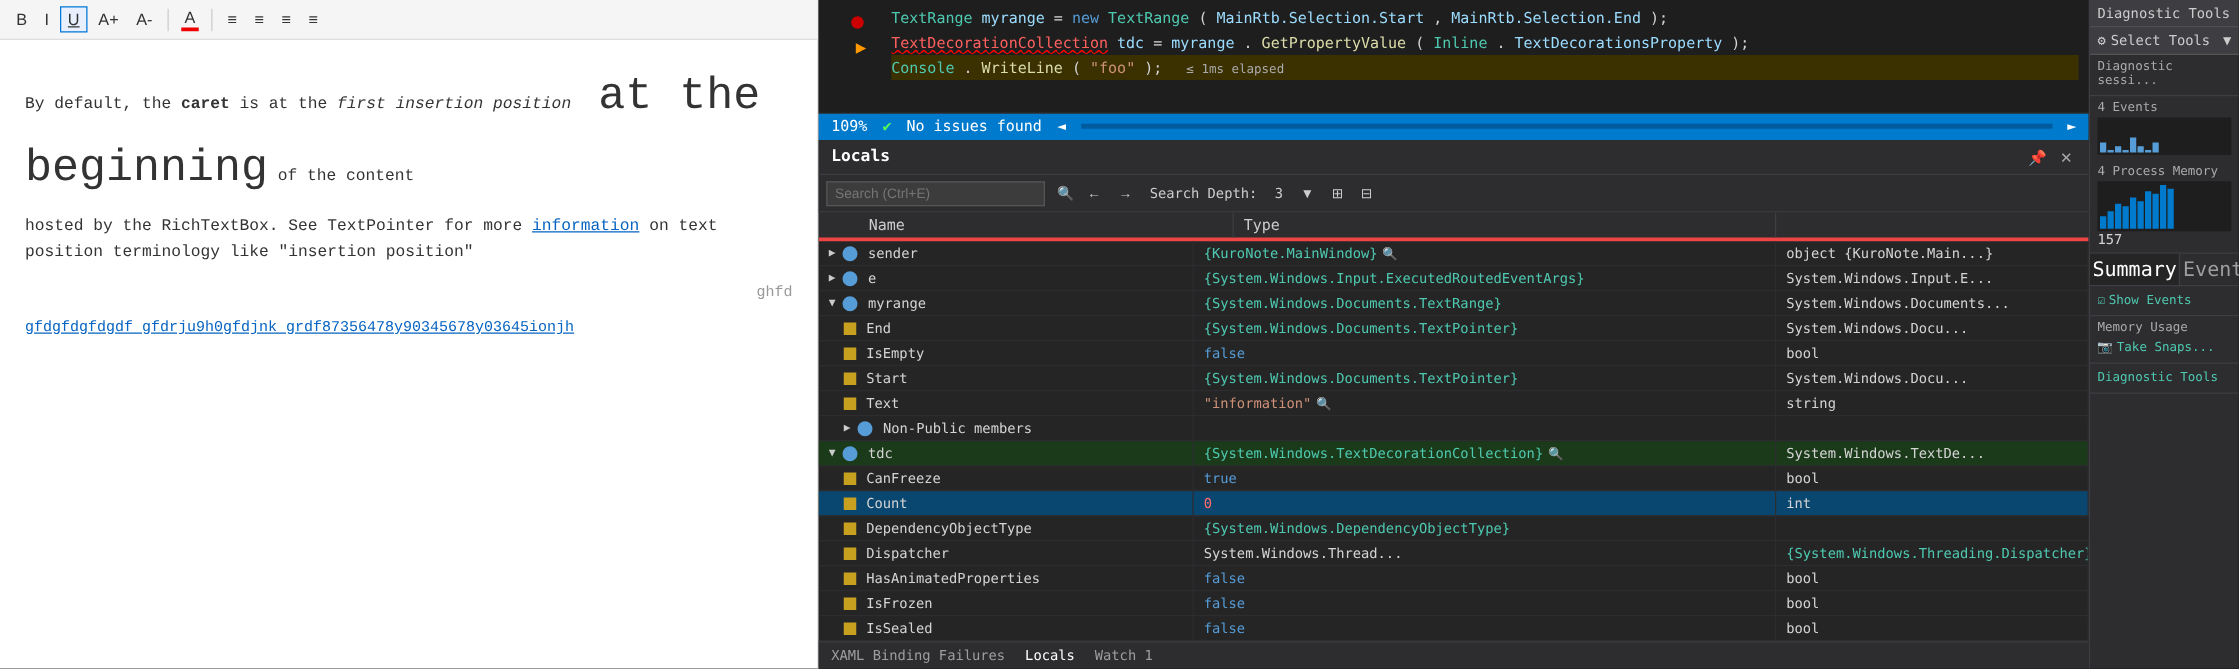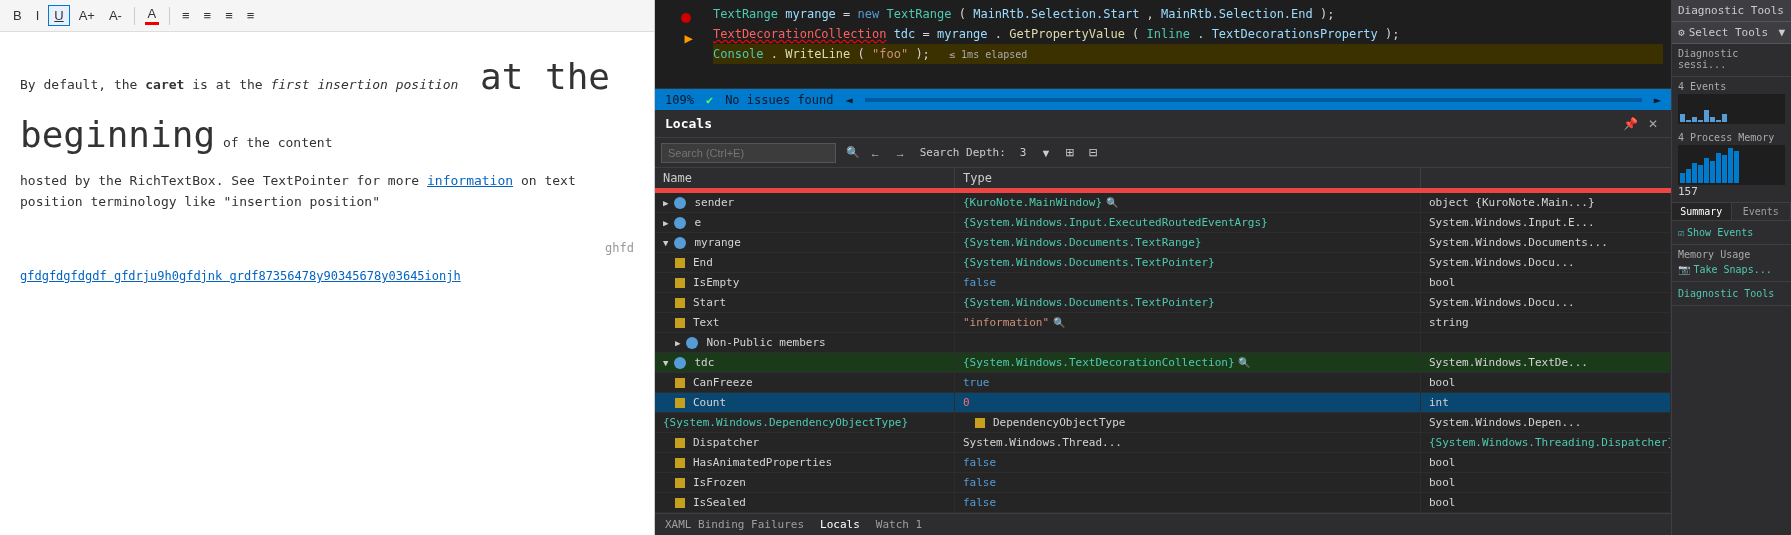--- a/index.html
+++ b/index.html
@@ -68,20 +68,21 @@
       background: #e00;
     }
 
     .editor-content {
       flex: 1;
       padding: 16px 20px;
       font-size: 13px;
       color: #333;
       line-height: 1.6;
       overflow-y: auto;
+      font-family: Liberation Mono, monospace;
     }
 
     .editor-content .big-text {
       font-size: 36px;
       font-weight: 300;
       color: #333;
     }
 
     .editor-content .link-text {
       color: #0563c1;
@@ -166,21 +167,21 @@
     .status-bar {
       height: 28px;
       background: #007acc;
       display: flex;
       align-items: center;
       padding: 0 10px;
       gap: 12px;
     }
 
     .status-text {
-      color: #0f172a;
+      color: #ffffff;
       font-size: 12px;
     }
 
     .status-check {
       color: #5f5;
       font-size: 12px;
     }
 
     .locals-panel {
       flex: 1;
@@ -235,21 +236,22 @@
 
     .locals-table {
       flex: 1;
       overflow-y: auto;
     }
 
     .locals-table-header {
       display: grid;
       grid-template-columns: 300px 1fr 250px;
       background: #2d2d30;
-      border-bottom: 5px solid #ef4444;
+      border-bottom: 3px solid #ef4444;
+      padding-left: 32px;
     }
 
     .col-header {
       font-size: 12px;
       color: #ccc;
       padding: 3px 8px;
       border-right: 1px solid #3e3e42;
     }
 
     .locals-row {
@@ -385,21 +387,21 @@
 
     .diag-tabs {
       display: flex;
       border-bottom: 1px solid #3e3e42;
     }
 
     .diag-tab {
       flex: 1;
       text-align: center;
       padding: 3px 2px;
-      font-size: 10px;
+      font-size: 16px;
       color: #9e9e9e;
       cursor: pointer;
       border-right: 1px solid #3e3e42;
     }
 
     .diag-tab.active { color: #fff; background: #252526; }
 
     .events-section { padding: 4px 6px; }
 
     .process-section { padding: 4px 6px; border-bottom: 1px solid #3e3e42; }
@@ -455,21 +457,21 @@
     <button class="toolbar-btn">≡</button>
     <button class="toolbar-btn">≡</button>
   </div>
   <div class="editor-content">
     <div class="main-paragraph">
       <span>By default, the </span><strong>caret</strong><span> is at the </span><em>first insertion position</em><span class="big-text"> at the beginning</span><span> of the content</span>
     </div>
     <div>
       <span>hosted by the RichTextBox. See TextPointer for more </span><span class="link-text">information</span><span> on text position terminology like "insertion position"</span>
     </div>
-    <div style="margin-top: 26px;">
+    <div style="margin-top: 12px;">
       <div class="right-align">ghfd</div>
     </div>
     <div style="margin-top: 8px;">
       <span class="long-link">gfdgfdgfdgdf gfdrju9h0gfdjnk grdf87356478y90345678y03645ionjh</span>
     </div>
   </div>
 </div>
 
 <div class="ide-panel">
 
@@ -684,28 +686,27 @@
           <span class="type-icon property" style="width:10px;height:10px;background:#c8a020;border-radius:0;"></span>
           <span>Count</span>
         </div>
         <div class="locals-cell">
           <span class="value-zero">0</span>
         </div>
         <div class="locals-cell">int</div>
       </div>
 
       <div class="locals-row">
+        <div class="locals-cell name-cell indent-1">
+          <span class="type-icon property" style="width:10px;height:10px;background:#c8a020;border-radius:0;"></span>
+          <span>DependencyObjectType</span>
+        </div>
         <div class="locals-cell">
           <span class="value-highlight">{System.Windows.DependencyObjectType}</span>
         </div>
-        <div class="locals-cell name-cell indent-1">
-          <span class="type-icon property" style="width:10px;height:10px;background:#c8a020;border-radius:0;"></span>
-          <span>DependencyObjectType</span>
-        </div>
-        <div class="locals-cell">System.Windows.Depen...</div>
       </div>
 
       <div class="locals-row">
         <div class="locals-cell name-cell indent-1">
           <span class="type-icon property" style="width:10px;height:10px;background:#c8a020;border-radius:0;"></span>
           <span>Dispatcher</span>
         </div>
         <div class="locals-cell">System.Windows.Thread...</div>
         <div class="locals-cell">
           <span class="value-highlight">{System.Windows.Threading.Dispatcher}</span>

